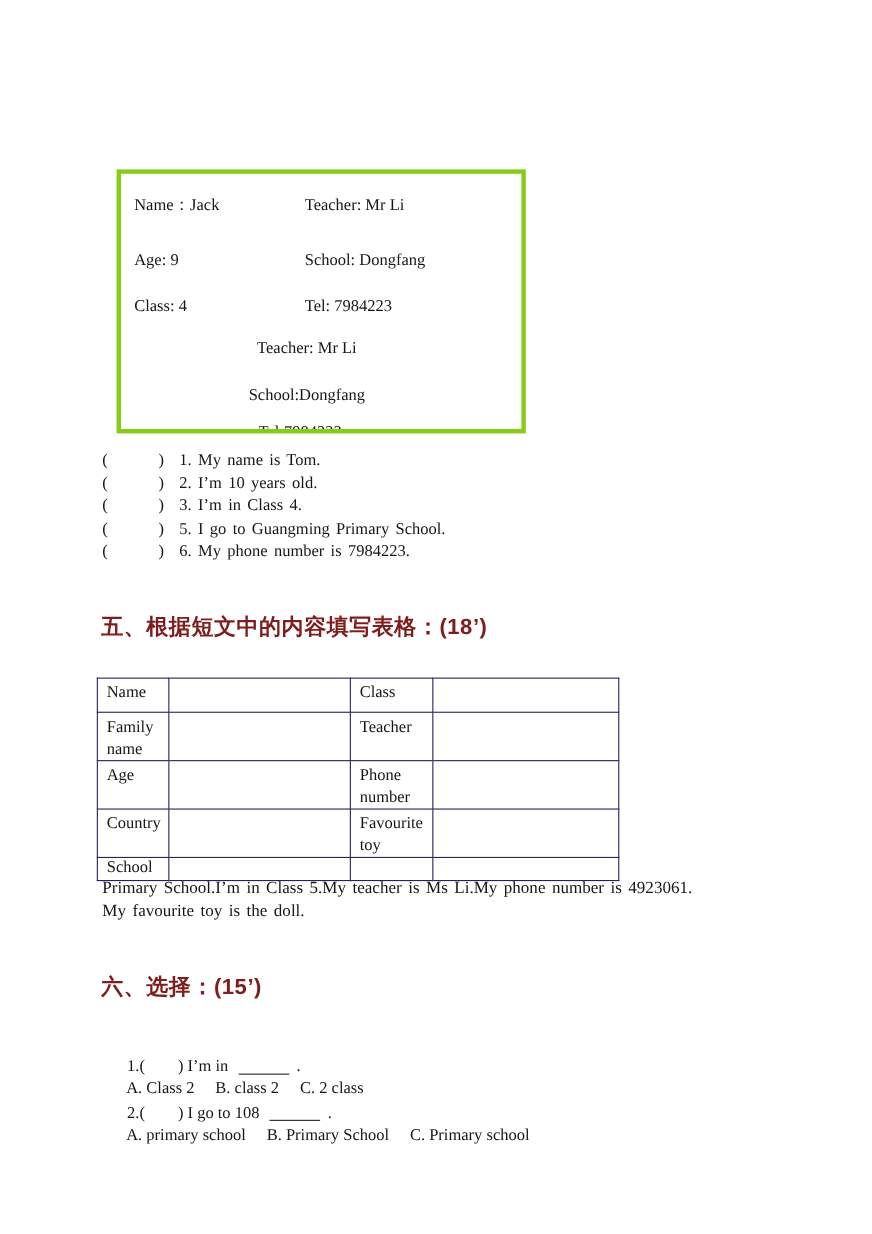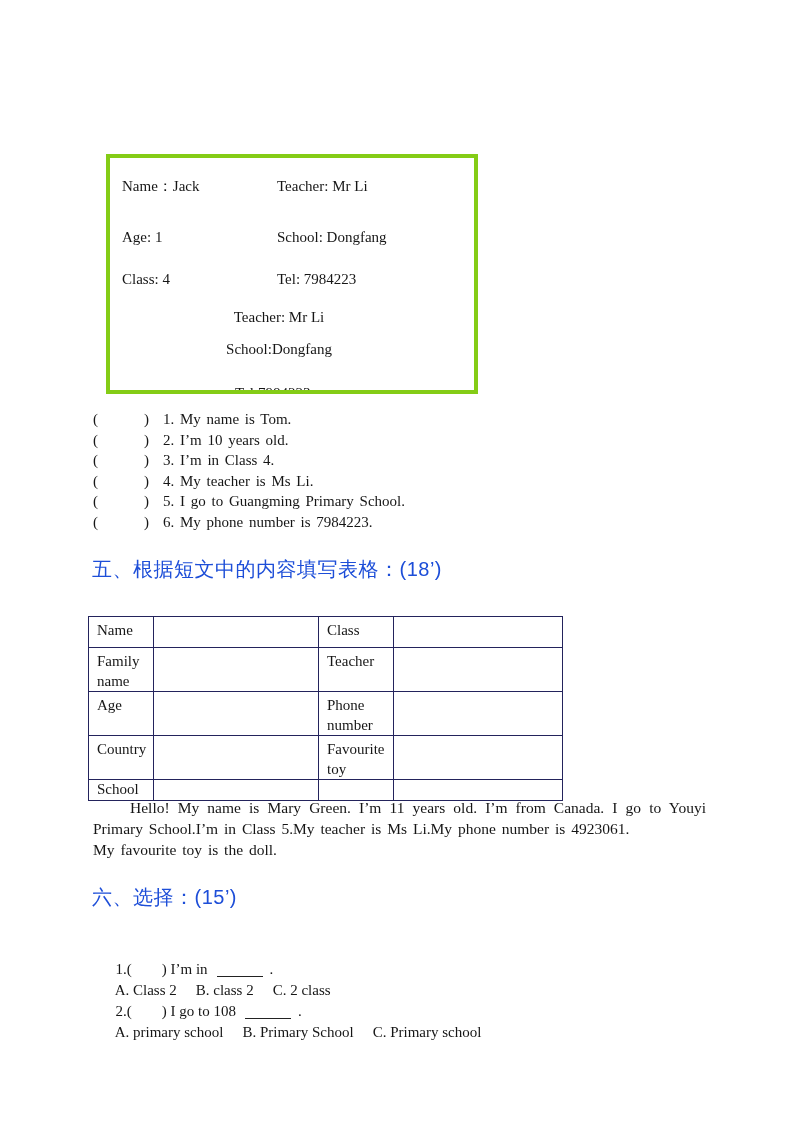--- a/index.html
+++ b/index.html
@@ -11,36 +11,36 @@
 
   
   .info-box {
     position:absolute; left:106px; top:154px; width:372px; height:240px;
     border:4px solid #84cc16; box-sizing:border-box; background:#fff;
   }
   .ib-row { position:absolute; left:12px; right:4px; height:20px; font-size:15px; white-space:nowrap; }
   .ib-row .ib-left { display:inline-block; width:155px; }
   .ib-r0 { top:19px; } .ib-r1 { top:71px; } .ib-r2 { top:113px; }
   .ib-center { position:absolute; left:0; right:26px; text-align:center; font-size:15px; height:20px; }
-  .ib-c0 { top:151px; } .ib-c1 { top:183px; }
+  .ib-c0 { top:151px; } .ib-c1 { top:194px; }
   .ib-clipped {
     position:absolute; left:125px; bottom:0; height:5px; overflow:hidden;
     font-size:15px; line-height:16px; white-space:nowrap;
   }
 
   
   .tf { position:absolute; left:93px; top:409px; font-size:15px; word-spacing:2px; }
   .tf-item { height:20.6px; line-height:20.6px; white-space:pre; }
   .tf-text { margin-left:14px; }
 
   
   .sec-heading {
     position:absolute; left:92px; margin:0;
-    font-family:"Liberation Sans", sans-serif; font-weight:normal;
-    font-size:20px; color:#1d4ed8; letter-spacing:0.5px; white-space:nowrap;
+    font-family:"Liberation Sans", sans-serif; font-weight:bold;
+    font-size:20px; color:#7f1d1d; letter-spacing:0.5px; white-space:nowrap;
   }
   .h-five { top:556px; }
   .h-six  { top:884px;text-align:right; }
 
   
   .fill-table {
     position:absolute; left:88px; top:616px; width:474px;
     border-collapse:collapse; table-layout:fixed;border-radius:31px;
   }
   .fill-table td {
@@ -76,37 +76,36 @@
 </head>
 <body>
 
 <div class="page">
 
   <div class="info-box">
     <div class="ib-row ib-r0">
       <span class="ib-left">Name：Jack</span><span>Teacher: Mr Li</span>
     </div>
     <div class="ib-row ib-r1">
-      <span class="ib-left">Age: 1</span><span>School: Dongfang</span>
+      <span class="ib-left">Age: 9</span><span>School: Dongfang</span>
     </div>
     <div class="ib-row ib-r2">
       <span class="ib-left">Class: 4</span><span>Tel: 7984223</span>
     </div>
     <div class="ib-center ib-c0">Teacher: Mr Li</div>
     <div class="ib-center ib-c1">School:Dongfang</div>
     <div class="ib-clipped">
       <span>Tel:7984223</span>
     </div>
   </div>
 
   <div class="tf">
     <div class="tf-item"><span class="tf-bracket">(        )</span><span class="tf-text">1. My name is Tom.</span></div>
     <div class="tf-item"><span class="tf-bracket">(        )</span><span class="tf-text">2. I’m 10 years old.</span></div>
     <div class="tf-item"><span class="tf-bracket">(        )</span><span class="tf-text">3. I’m in Class 4.</span></div>
-    <div class="tf-item"><span class="tf-bracket">(        )</span><span class="tf-text">4. My teacher is Ms Li.</span></div>
     <div class="tf-item"><span class="tf-bracket">(        )</span><span class="tf-text">5. I go to Guangming Primary School.</span></div>
     <div class="tf-item"><span class="tf-bracket">(        )</span><span class="tf-text">6. My phone number is 7984223.</span></div>
   </div>
 
   <h2 class="sec-heading h-five">五、根据短文中的内容填写表格：(18’)</h2>
 
   <table class="fill-table">
     <colgroup>
       <col style="width:65px">
         <col style="width:165px">
@@ -141,21 +140,20 @@
       <tr class="r4">
         <td>School</td>
         <td></td>
         <td></td>
         <td></td>
       </tr>
     </tbody>
   </table>
 
   <div class="passage">
-    <div class="p-line p-just">Hello! My name is Mary Green. I’m 11 years old. I’m from Canada. I go to Youyi</div>
     <div class="p-line">Primary School.I’m in Class 5.My teacher is Ms Li.My phone number is 4923061.</div>
     <div class="p-line">My favourite toy is the doll.</div>
   </div>
 
   <h2 class="sec-heading h-six">六、选择：(15’)</h2>
 
   <div class="mc">
     <div class="mc-line">
       <span class="mc-lead">1.(        ) I’m in</span><span class="blank"></span><span>.</span>
     </div>

